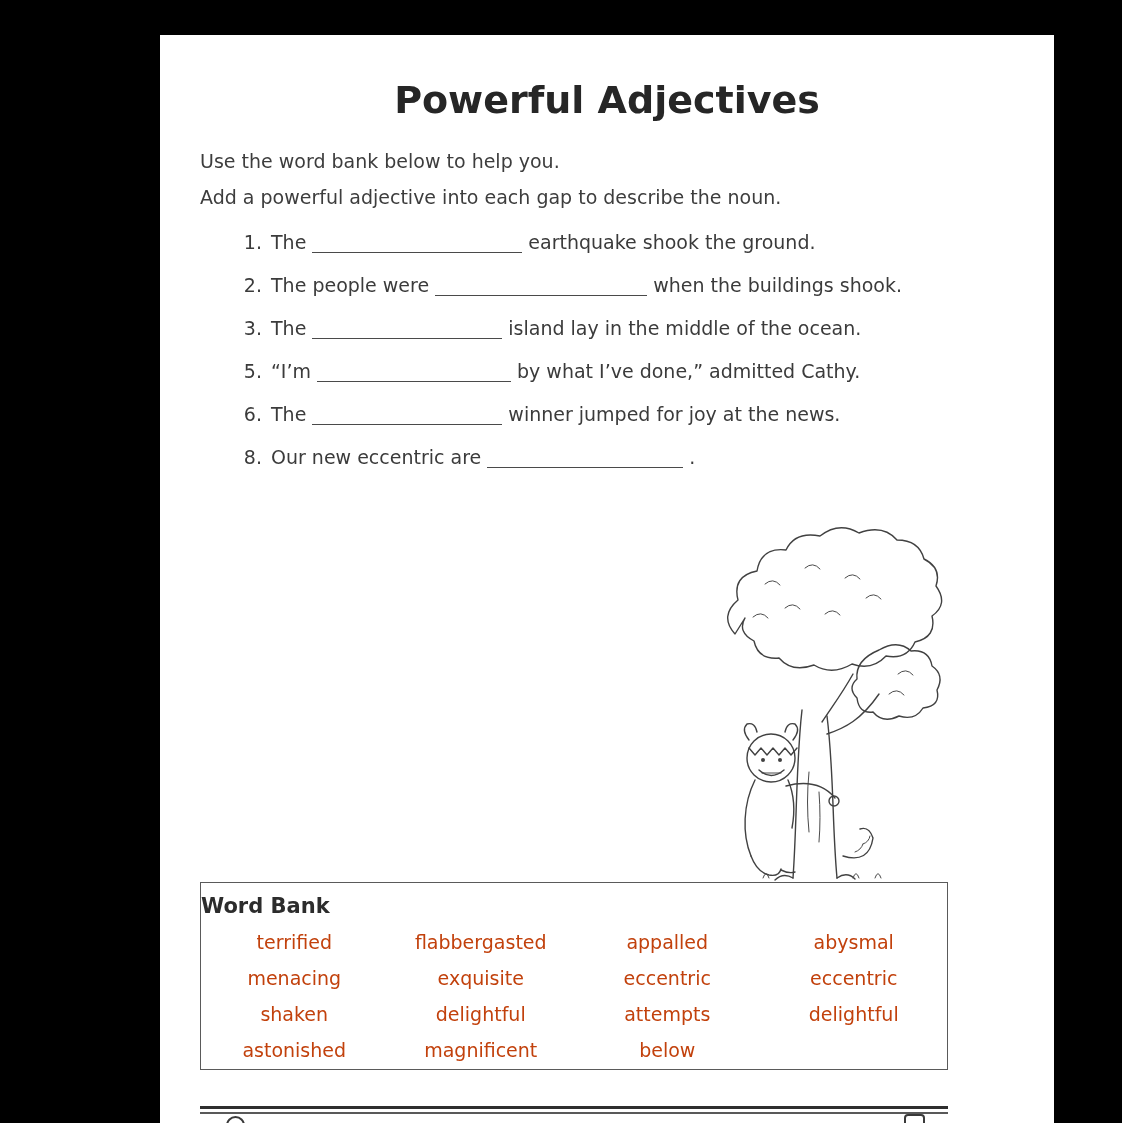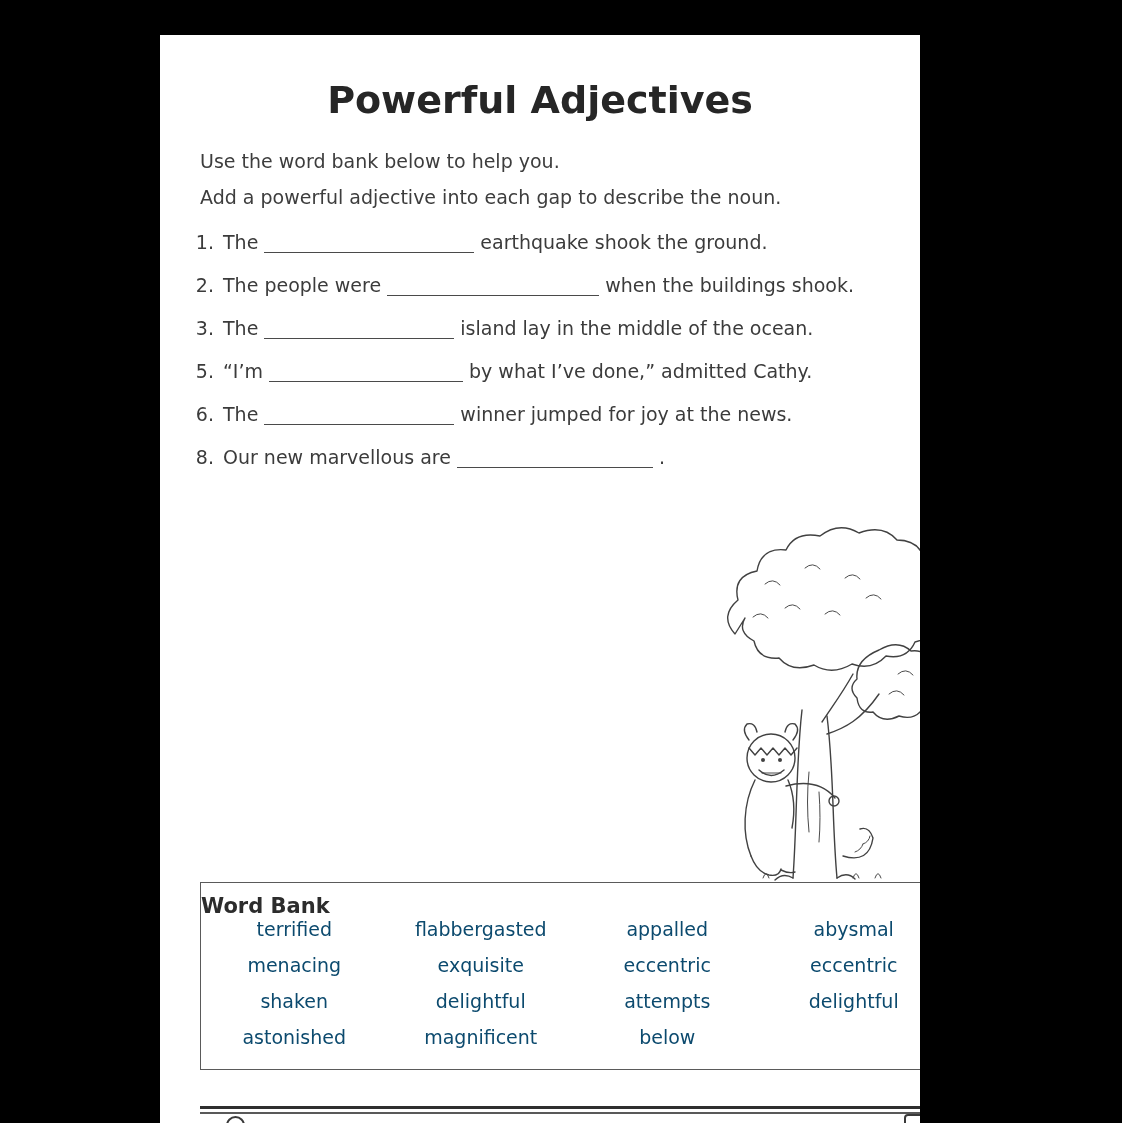--- a/index.html
+++ b/index.html
@@ -1,46 +1,46 @@
 <!DOCTYPE html>
 <html><head>
 <meta charset="utf-8">
 <style>
   html,body{margin:0;padding:0;}
   body{
     width:1122px;height:1123px;background:#000;position:relative;overflow:hidden;
     font-family:"DejaVu Sans","Liberation Sans",sans-serif;
   }
   .page{
-    position:absolute;left:160px;top:35px;width:760px;height:1088px;
+    position:absolute;left:160px;top:35px;width:894px;height:1088px;
     background:#ffffff;color:#3b3b3b;overflow:hidden;
   }
   .title{
     margin:44px 0 0 0;text-align:center;font-size:38px;line-height:42px;
     font-weight:bold;color:#262626;letter-spacing:0px;
   }
   .instructions{margin:22px 0 0 40px;font-size:19px;line-height:36px;color:#3d3d3d;}
-  .sentences{margin-top:6px;padding-left:28px;}
+  .sentences{margin-top:6px;padding-left:76px;}
   .sentence{font-size:19px;line-height:43px;white-space:nowrap;color:#3b3b3b;}
   .num{display:inline-block;width:26px;text-align:right;margin-right:9px;}
   .blank{
     display:inline-block;height:0;border-bottom:1.6px solid #4a4a4a;
     vertical-align:-4px;margin:0 6px;
   }
   .w1{width:210px}.w2{width:212px}.w3{width:190px}.w4{width:214px}
   .w5{width:194px}.w6{width:190px}.w7{width:246px}.w8{width:196px}
   .illustration{position:absolute;left:533px;top:487px;width:256px;height:368px;z-index:0;}
   .wordbank{
     position:absolute;left:40px;top:847px;width:748px;height:188px;
     border:1.6px solid #5a5a5a;z-index:1;box-sizing:border-box;background:transparent;
   }
   .wb-title{text-align:left;font-weight:bold;font-size:21px;color:#2c2c2c;margin-top:11px;}
   .wb-grid{
     display:grid;grid-template-columns:repeat(4,1fr);
-    row-gap:14px;font-size:19px;text-align:center;color:#0c4a6e;
+    margin-top:13px;row-gap:14px;font-size:19px;text-align:center;color:#c2410c;
   }
   .rule1{position:absolute;left:40px;width:748px;top:1071px;height:3px;background:#2e2e2e;}
   .rule2{position:absolute;left:40px;width:748px;top:1077px;height:2px;background:#595959;}
   .footer-circle{
     position:absolute;left:66px;top:1081px;width:15px;height:15px;
     border:2px solid #3a3a3a;border-radius:50%;
   }
   .footer-square{
     position:absolute;left:744px;top:1079px;width:17px;height:17px;
     border:2px solid #3a3a3a;border-radius:4px;
@@ -70,21 +70,21 @@
     <div class="sentence">
       <span class="num">3.</span><span>The</span><span class="blank w3"></span><span>island lay in the middle of the ocean.</span>
     </div>
     <div class="sentence">
       <span class="num">5.</span><span>“I’m</span><span class="blank w5"></span><span>by what I’ve done,” admitted Cathy.</span>
     </div>
     <div class="sentence">
       <span class="num">6.</span><span>The</span><span class="blank w6"></span><span>winner jumped for joy at the news.</span>
     </div>
     <div class="sentence">
-      <span class="num">8.</span><span>Our new marvellous are</span><span class="blank w8"></span><span>.</span>
+      <span class="num">8.</span><span>Our new eccentric are</span><span class="blank w8"></span><span>.</span>
     </div>
   </div>
 
   <svg class="illustration" viewBox="0 0 256 368" aria-hidden="true">
 
     <path class="ln" d="M42,112 q-16,-18 3,-34 q-6,-24 19,-29 q4,-24 29,-21 q9,-19 34,-14 q19,-15 39,-3 q24,-9 38,7 q22,0 27,19 q18,9 12,27 q13,18 -4,30 q5,21 -17,26 q-8,18 -29,14 q-14,15 -34,8 q-20,12 -38,1 q-22,8 -35,-7 q-21,2 -25,-17 q-17,-9 -9,-23 z"></path>
 
     <path class="ln" d="M186,128 q19,-11 32,1 q18,-2 21,15 q13,9 5,24 q4,16 -14,18 q-8,13 -24,8 q-16,8 -26,-4 q-14,2 -16,-14 q-10,-10 0,-19 q-2,-19 22,-29 z"></path>
 
     <path class="thin" d="M72,62 q8,-7 15,1"></path>

